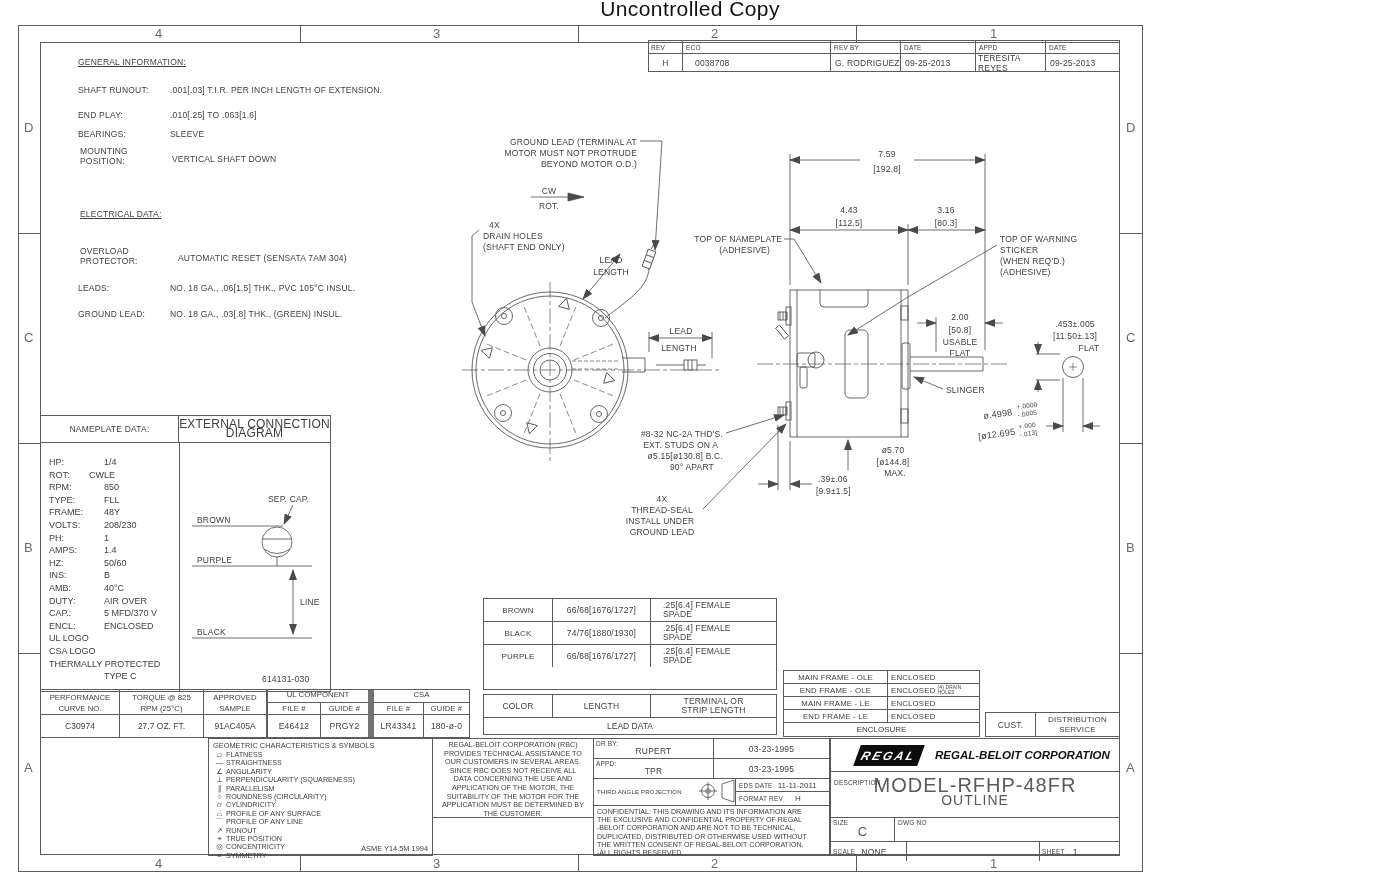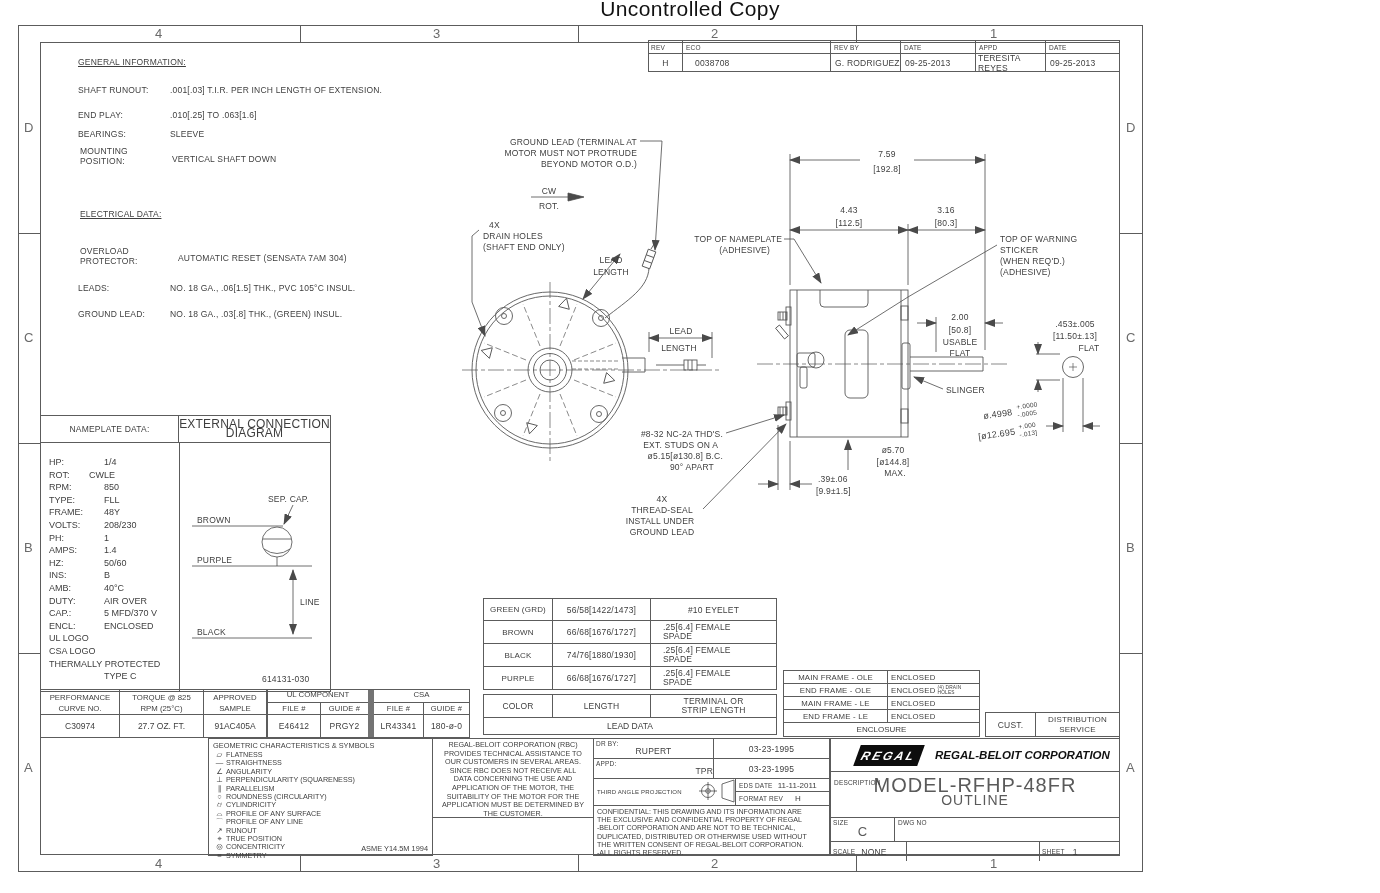--- a/index.html
+++ b/index.html
@@ -249,21 +249,21 @@
 
   <div class="bx" style="left:593px;top:738px;width:237px;height:118px">
     <div class="row bb" style="height:20px">
       <div class="cell" style="width:120px;position:relative;justify-content:center">
         <span class="abs lbl" style="left:2px;top:1px">DR BY:</span>
         <span style="padding-top:5px">RUPERT</span>
       </div>
       <div class="cell" style="flex:1">03-23-1995</div>
     </div>
     <div class="row bb" style="height:20px">
-      <div class="cell" style="width:120px;position:relative;justify-content:flex-end">
+      <div class="cell" style="width:120px;position:relative;justify-content:center">
         <span class="abs lbl" style="left:2px;top:1px">APPD:</span>
         <span style="padding-top:5px">TPR</span>
       </div>
       <div class="cell" style="flex:1">03-23-1995</div>
     </div>
     <div class="row bb" style="height:27px">
       <div class="cell" style="width:142px;justify-content:flex-start;padding-left:3px;font-size:6px">THIRD ANGLE PROJECTION</div>
       <div style="flex:1">
         <div class="bb row" style="height:13px;align-items:center;padding-left:3px">
           <span class="lbl">EDS DATE</span>
@@ -314,25 +314,20 @@
       <div class="cell" style="width:133px"></div>
       <div class="cell" style="flex:1;justify-content:flex-start">
         <span class="lbl" style="margin-left:2px">SHEET</span>
         <span style="margin-left:8px;font-size:8.5px">1</span>
       </div>
     </div>
   </div>
 
   <div>
     <div class="bx" style="left:483px;top:598px;width:294px;height:92px">
-      <div class="row bb" style="height:22px">
-        <div class="cell" style="width:69px;font-size:8px">GREEN (GRD)</div>
-        <div class="cell" style="width:98px">56/58[1422/1473]</div>
-        <div class="cell" style="flex:1">#10 EYELET</div>
-      </div>
       <div class="row bb" style="height:23px">
         <div class="cell" style="width:69px;font-size:8px">BROWN</div>
         <div class="cell" style="width:98px">66/68[1676/1727]</div>
         <div class="cell" style="flex:1;flex-direction:column;align-items:flex-start;padding-left:12px;line-height:9.5px">
           <span>.25[6.4] FEMALE</span>
           <span>SPADE</span>
         </div>
       </div>
       <div class="row bb" style="height:23px">
         <div class="cell" style="width:69px;font-size:8px">BLACK</div>

